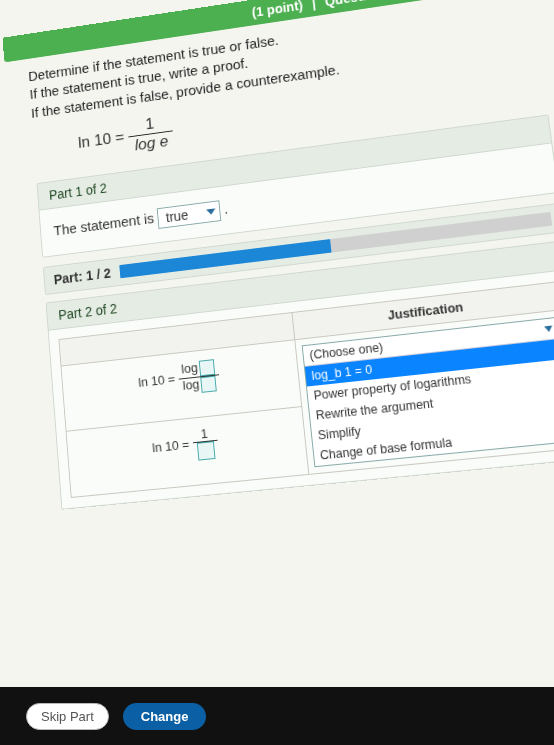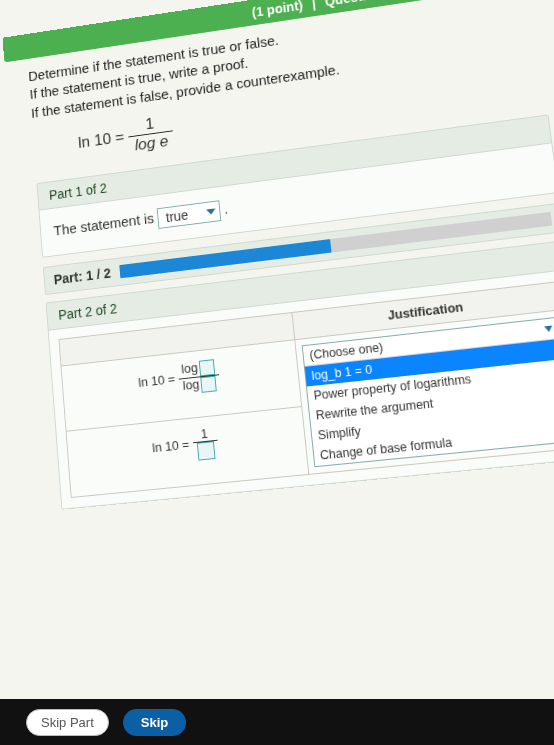--- a/index.html
+++ b/index.html
@@ -100,21 +100,21 @@
   }
   .dd .dd-head { padding:3px 22px 3px 6px; position:relative; cursor:pointer;}
   .dd .dd-head .caret { position:absolute; right:5px; top:50%; transform:translateY(-50%);
     width:0;height:0;border-left:4px solid transparent;border-right:4px solid transparent;border-top:6px solid #2b6e9e;}
   .dd .dd-list { border-top:1px solid #ccd; }
   .dd .dd-item { padding:3px 6px; cursor:pointer;}
   .dd .dd-item.sel { background:#0a84ff; color:#fff;}
 
   .footer {
     position:absolute; left:0; right:0; bottom:0;
-    background:#111; height:46px;
+    background:#111; height:58px;
     display:flex; align-items:center; gap:14px;
     padding:0 18px 0 26px;
   }
   .btn-skip {
     background:#fff; border:1.5px solid #bbb; color:#555;
     border-radius:18px; padding:5px 14px; font-size:13px; cursor:pointer;
   }
   .btn-check {
     background:#0b5fa5; color:#fff; border:none;
     border-radius:14px; padding:6px 18px; font-size:13px; font-weight:bold; cursor:pointer;
@@ -208,14 +208,14 @@
         </tr>
       </tbody>
         </table>
     </div>
   </div>
 
 </div>
 
 <div class="footer">
   <button class="btn-skip">Skip Part</button>
-  <button class="btn-check">Skip</button>
+  <button class="btn-check">Change</button>
 </div>
 
 </body></html>

